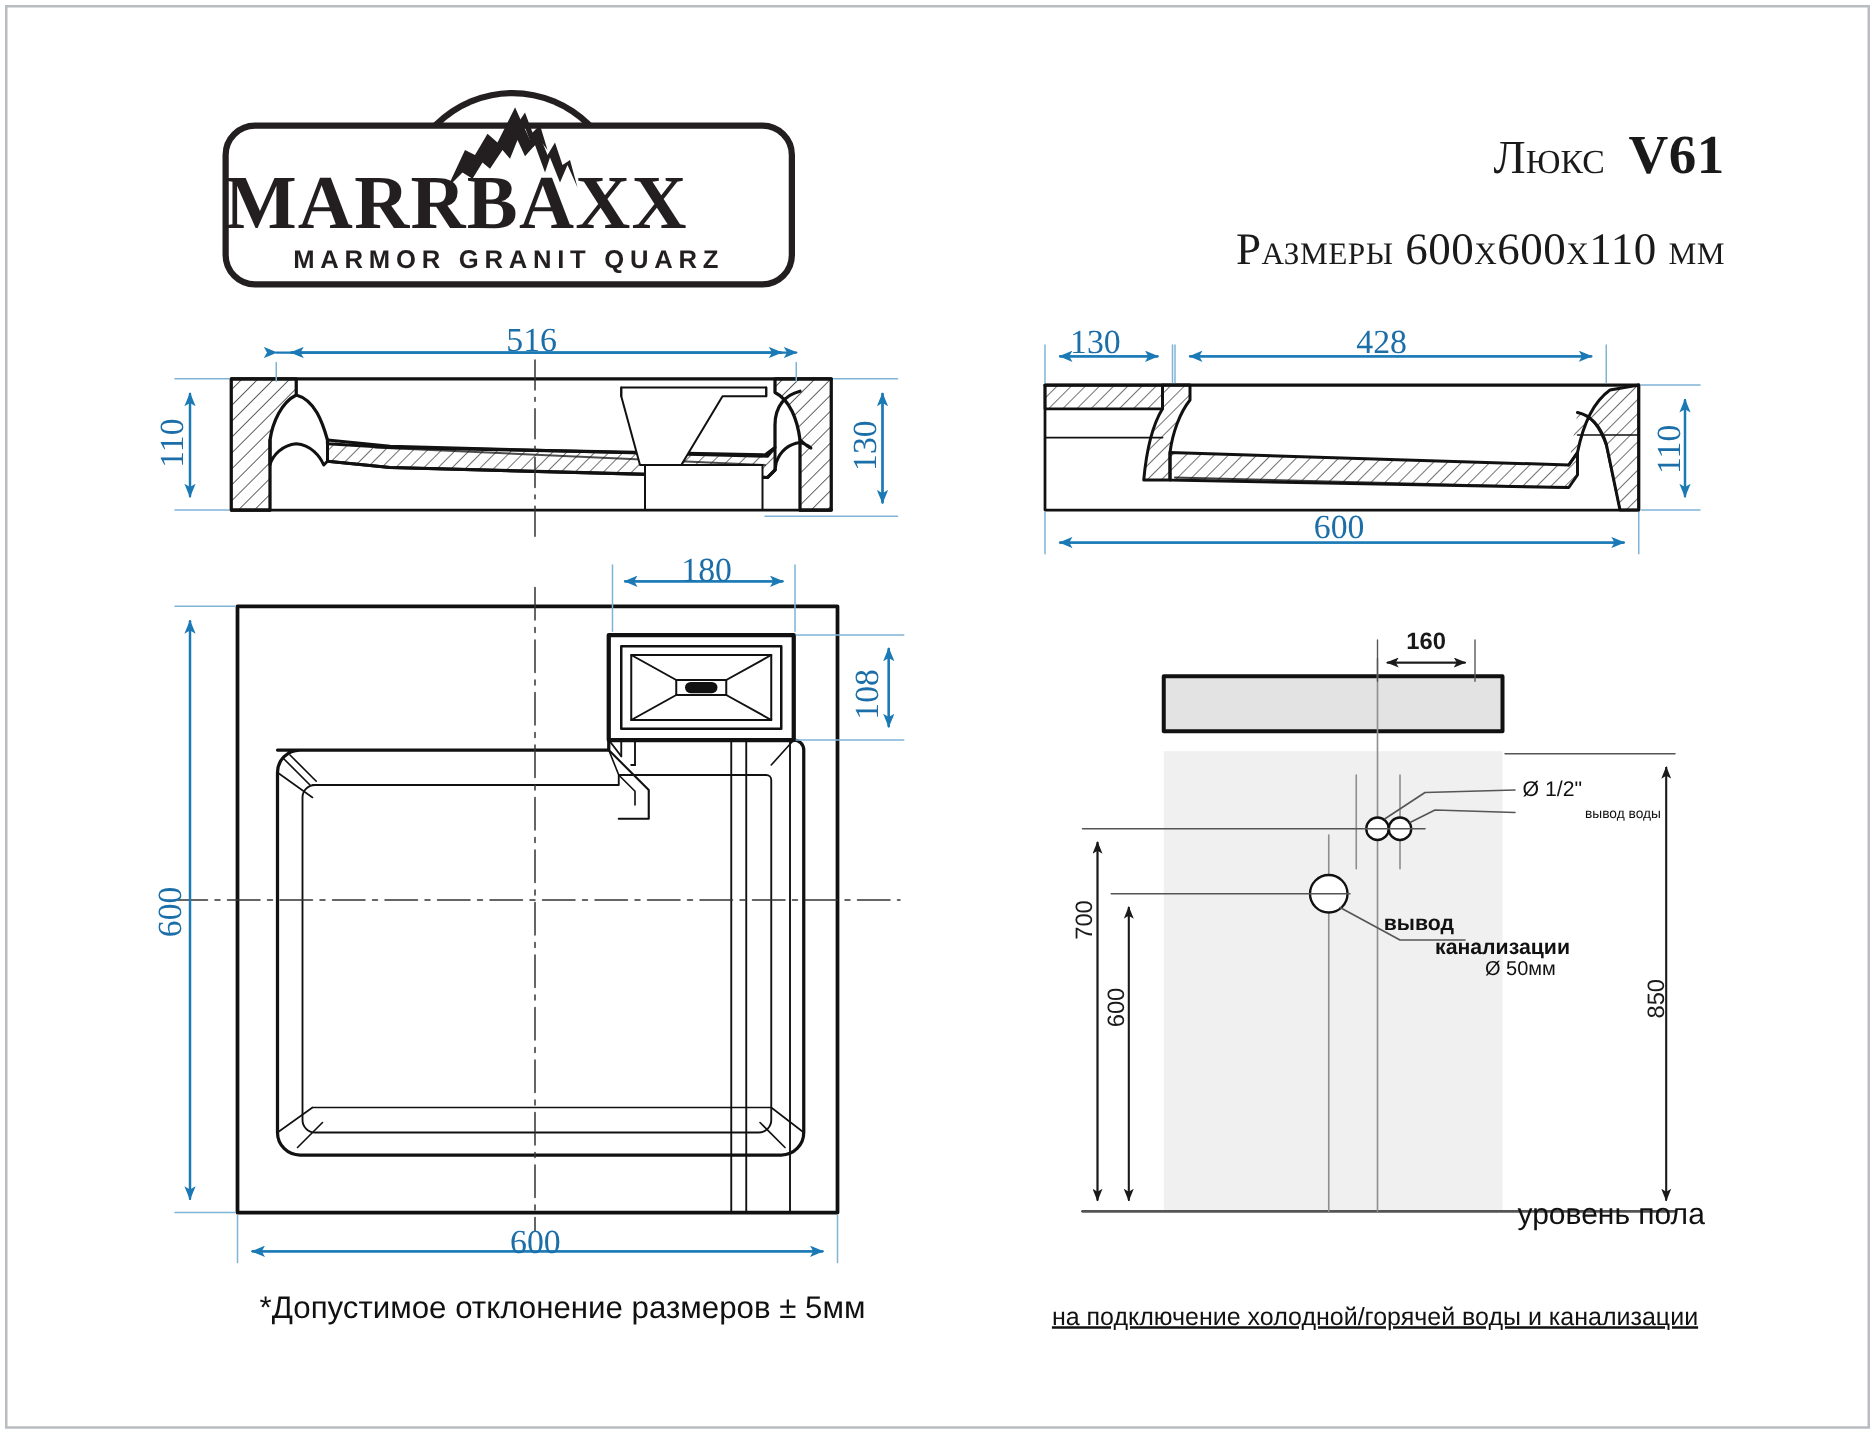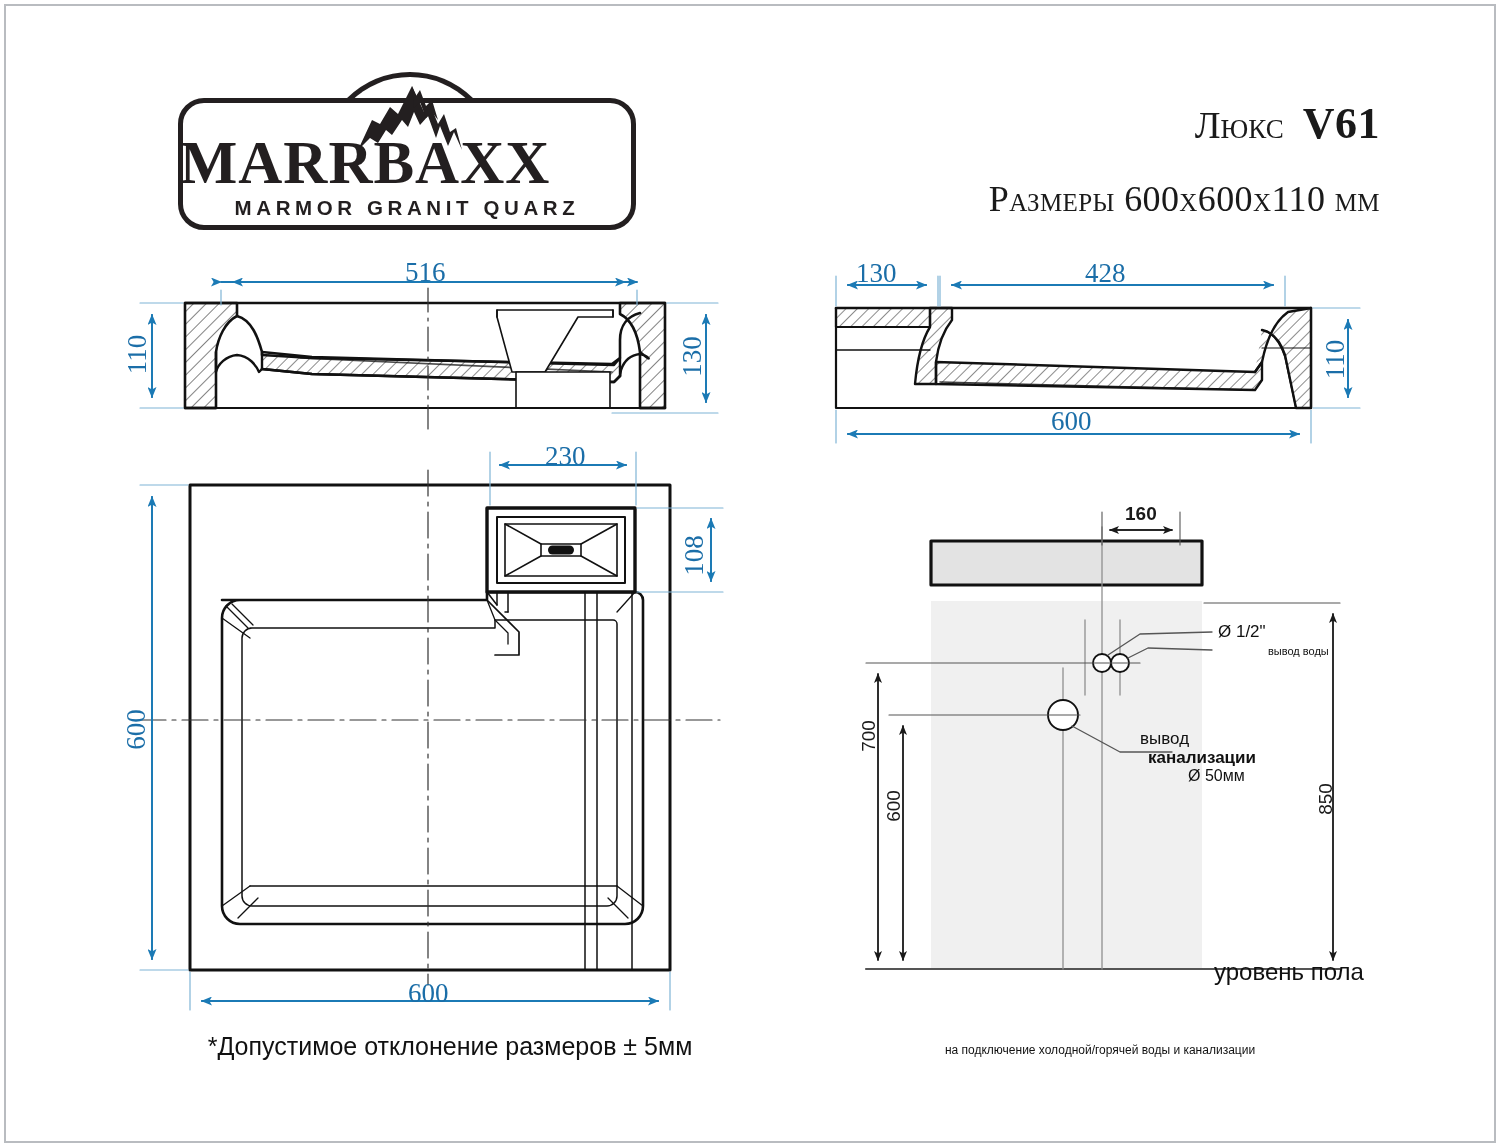--- a/index.html
+++ b/index.html
@@ -56,21 +56,21 @@
   .note-left{
     position:absolute;left:140px;top:1032px;width:620px;text-align:center;
     font-size:25px;color:#111;
   }
   .note-tz1{
     position:absolute;left:840px;top:1016px;width:520px;text-align:center;
     font-size:21px;color:#111;letter-spacing:.4px;
   }
   .note-tz2{
     position:absolute;left:820px;top:1043px;width:560px;text-align:center;
-    font-size:12px;color:#111;
+    font-size:20px;color:#111;text-decoration:underline;
   }
 
   
   .dim{position:absolute;font-family:"Liberation Serif", serif;color:#1b6ea8;white-space:nowrap;}
   .dim.blue28{font-size:27px;}
   .dim.rot{transform-origin:50% 50%;}
   .blkdim{position:absolute;font-family:"Liberation Sans", sans-serif;color:#1a1a1a;white-space:nowrap;font-size:19px;}
   .anno{position:absolute;font-family:"Liberation Sans", sans-serif;color:#111;white-space:nowrap;font-size:18px;}
 </style>
 </head>
@@ -339,33 +339,33 @@
 
   <div class="dim blue28" style="left:405px;top:257px;">516</div>
   <div class="dim blue28 rot" style="left:118px;top:339px;transform:rotate(-90deg);">110</div>
   <div class="dim blue28 rot" style="left:672px;top:341px;transform:rotate(-90deg);">130</div>
 
   <div class="dim blue28" style="left:856px;top:258px;">130</div>
   <div class="dim blue28" style="left:1085px;top:258px;">428</div>
   <div class="dim blue28" style="left:1051px;top:406px;">600</div>
   <div class="dim blue28 rot" style="left:1316px;top:344px;transform:rotate(-90deg);">110</div>
 
-  <div class="dim blue28" style="left:545px;top:441px;">230</div>
+  <div class="dim blue28" style="left:545px;top:441px;">180</div>
   <div class="dim blue28 rot" style="left:674px;top:540px;transform:rotate(-90deg);">108</div>
   <div class="dim blue28 rot" style="left:116px;top:714px;transform:rotate(-90deg);">600</div>
   <div class="dim blue28" style="left:408px;top:978px;">600</div>
 
   <div class="blkdim" style="left:1125px;top:503px;font-weight:bold;">160</div>
   <div class="blkdim rot" style="left:853px;top:725px;transform:rotate(-90deg);">700</div>
   <div class="blkdim rot" style="left:878px;top:795px;transform:rotate(-90deg);">600</div>
   <div class="blkdim rot" style="left:1310px;top:788px;transform:rotate(-90deg);">850</div>
 
   <div class="anno" style="left:1218px;top:622px;font-size:17px;">Ø 1/2"</div>
   <div class="anno" style="left:1268px;top:645px;font-weight:normal;font-size:11px;">вывод воды</div>
-  <div class="anno" style="left:1140px;top:729px;font-weight:normal;font-size:17px;">вывод</div>
+  <div class="anno" style="left:1107px;top:729px;font-weight:bold;font-size:17px;">вывод</div>
   <div class="anno" style="left:1148px;top:748px;font-weight:bold;font-size:17px;">канализации</div>
   <div class="anno" style="left:1172px;top:767px;font-size:16px;margin-left:16px;">Ø 50мм</div>
   <div class="anno" style="left:1214px;top:958px;font-size:24px;">уровень пола</div>
 
   <div class="note-left">*Допустимое отклонение размеров ± 5мм</div>
   <div class="note-tz2">на подключение холодной/горячей воды и канализации</div>
 
 </div>
 
 </body></html>

